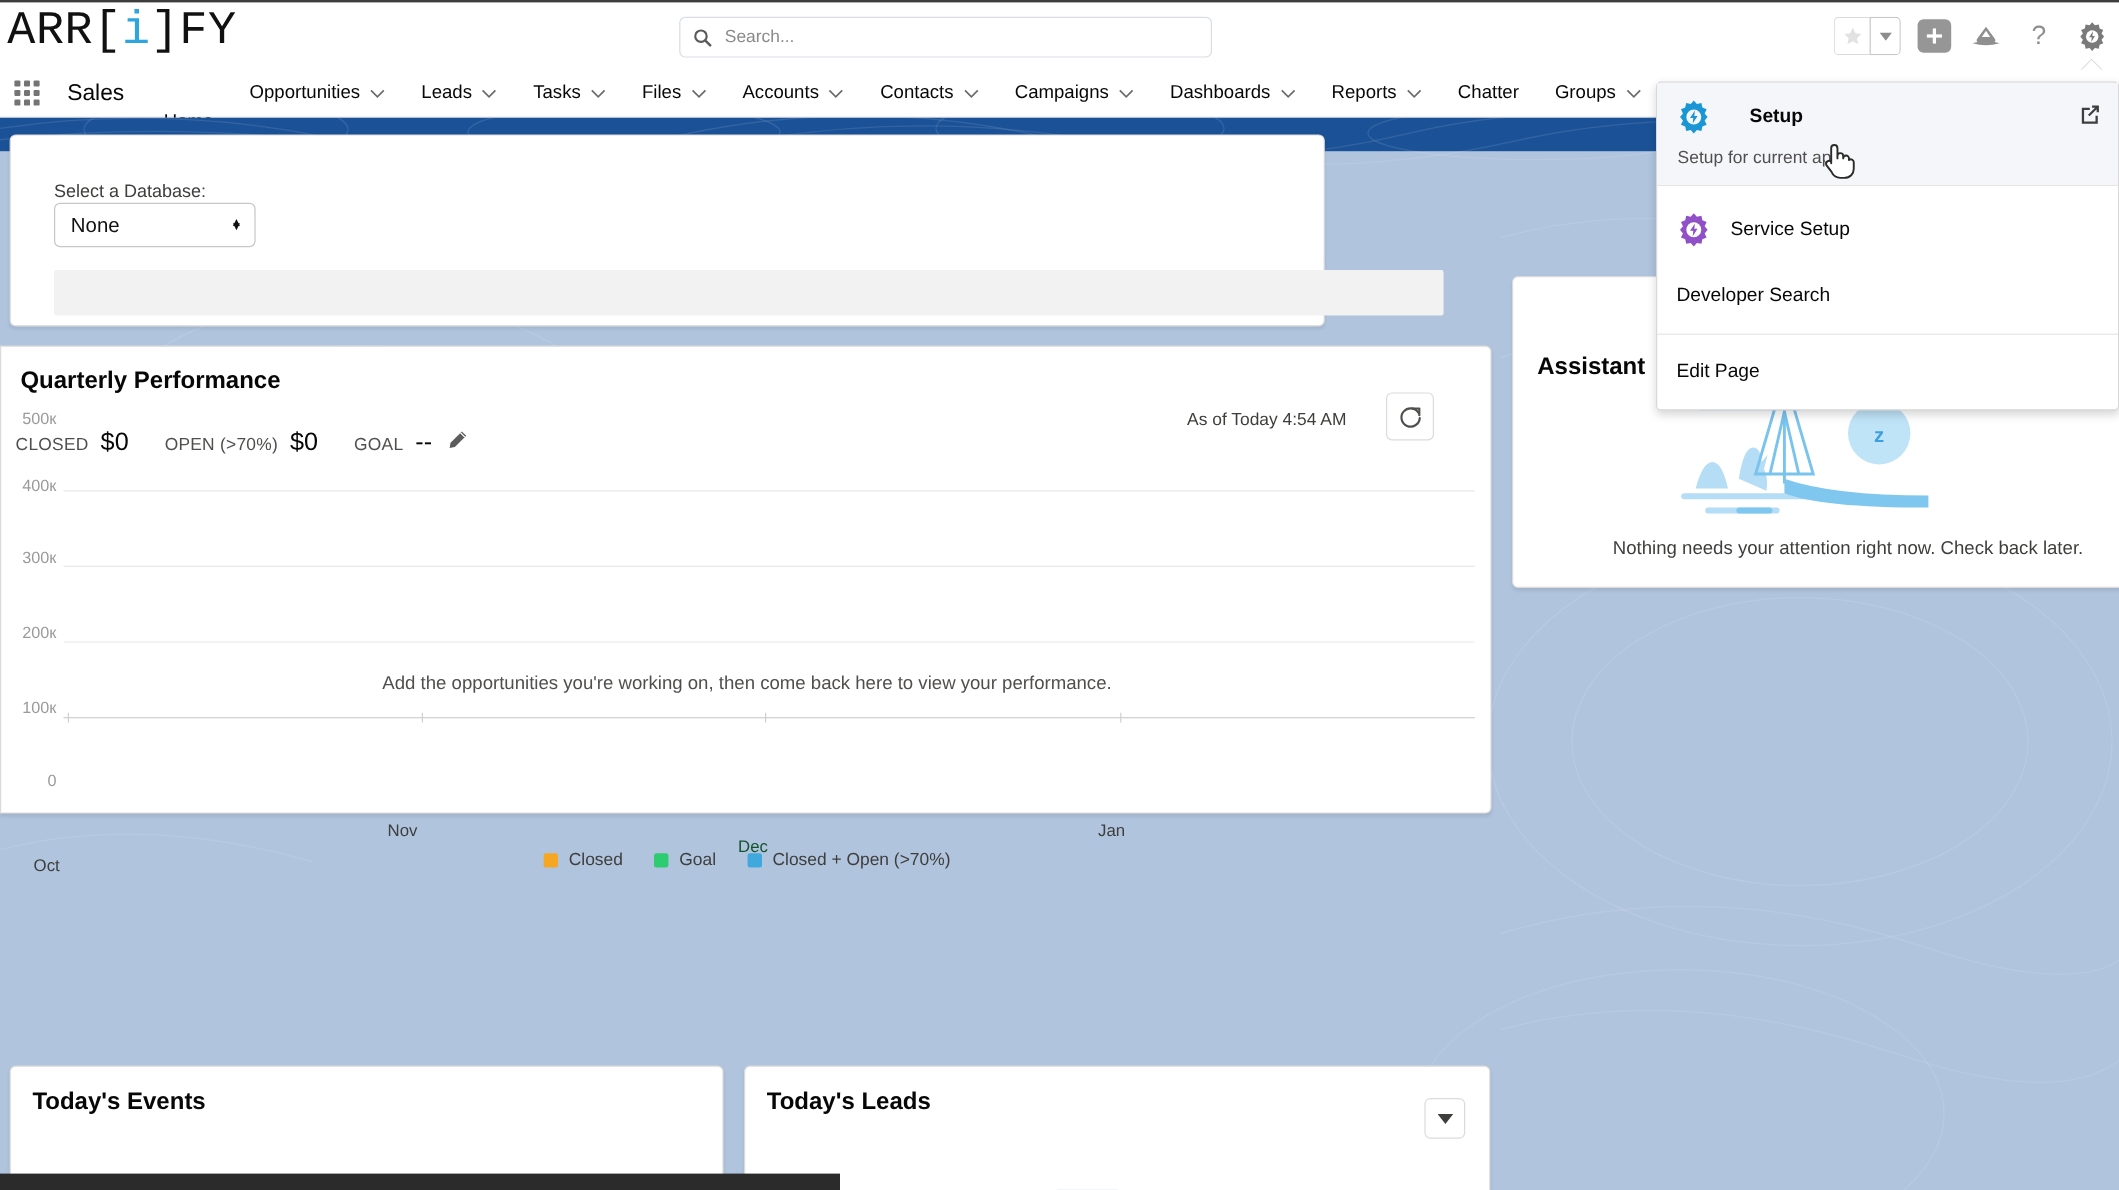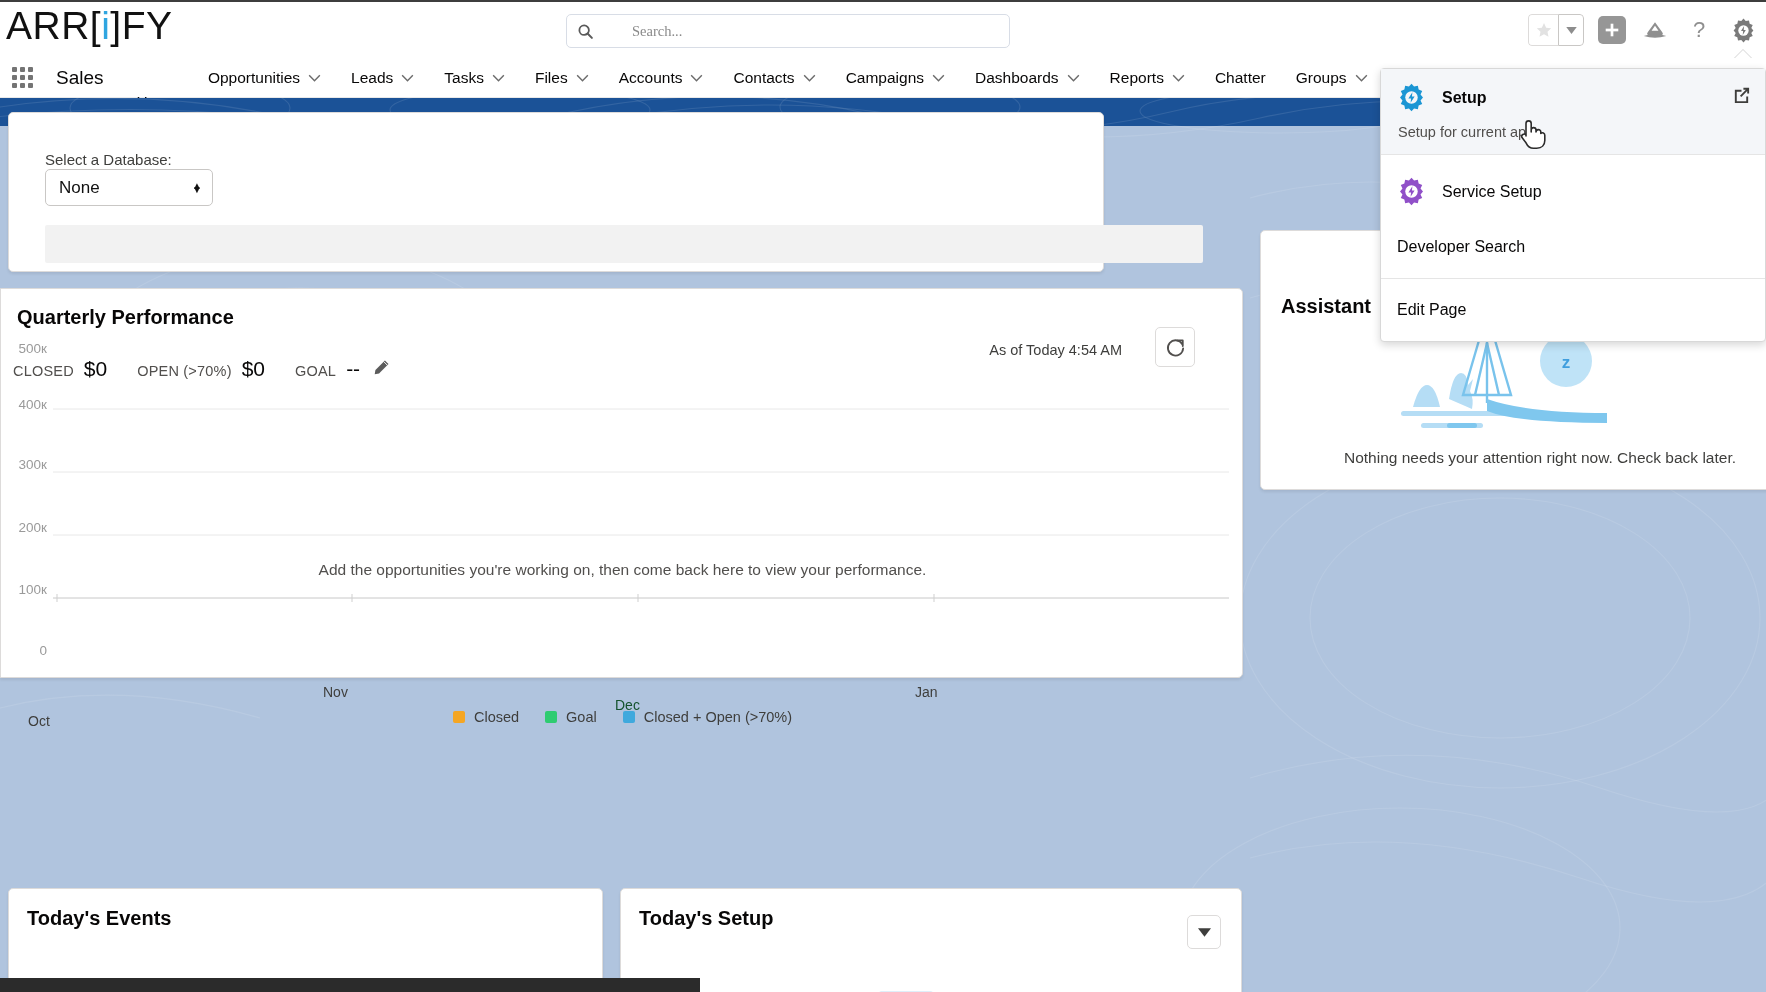--- a/index.html
+++ b/index.html
@@ -13,34 +13,34 @@
 
   
   .global-header {
     position: absolute; top: 0; left: 0; width: 1766px; height: 58px;
     background: #ffffff; display: flex; align-items: center;
     border-top: 2px solid #3d3d3d;
   }
   .brand {
     position: absolute; left: 6px; top: 2px;
     font-size: 39px; letter-spacing: 0.5px; color: #111;
-    font-family: Liberation Sans, sans-serif; font-weight: 400;
+    font-family: Liberation Mono, monospace; font-weight: 400;
   }
   .brand .i-blue { color: #2fa5e0; }
 
   .search-wrap {
     position: absolute; left: 566px; top: 12px;
     width: 444px; height: 34px;
     border: 1px solid #d8dde6; border-radius: 5px; background: #fff;
     display: flex; align-items: center; padding: 0 10px;
   }
   .search-icon { width: 17px; height: 17px; flex: 0 0 auto; margin-right: 10px; }
   .search-input {
     border: none; outline: none; font-size: 14.5px; color: #14532d;
-    width: 100%; background: transparent; font-family: Liberation Serif, serif; margin-left: 28px;
+    width: 100%; background: transparent; font-family: Liberation Sans, sans-serif;
   }
   .search-input::placeholder { color: #8a8a8a; }
 
   .header-actions {
     position: absolute; right: 8px; top: 12px;
     display: flex; align-items: center; gap: 14px;
   }
   .fav-group {
     display: flex; height: 32px; border-radius: 4px; overflow: hidden;
   }
@@ -195,21 +195,21 @@
   }
 
   
   .setup-menu {
     position: absolute; right: 0; top: 68px; width: 386px;
     background: #fff; border: 1px solid #d8d8d8; border-radius: 4px;
     box-shadow: 0 3px 8px rgba(0,0,0,.16);
     z-index: 50;
   }
   .menu-head { background: #f4f6f9; padding: 14px 16px 14px 16px; position: relative; }
-  .menu-head-row { display: flex; align-items: center; gap: 16px; }
+  .menu-head-row { display: flex; align-items: center; gap: 32px; }
   .menu-gear-blue { width: 29px; height: 29px; flex: 0 0 auto; }
   .menu-head-title { font-size: 16px; font-weight: bold; color: #080707; }
   .ext-link { position: absolute; right: 14px; top: 16px; }
   .menu-sub { font-size: 14.5px; color: #514f4d; margin-top: 12px; margin-left: 1px; position: relative; }
   .hand-cursor { position: absolute; left: 118px; top: -7px; }
   .menu-divider { height: 1px; background: #e5e5e5; }
   .menu-item {
     display: flex; align-items: center; gap: 16px;
     padding: 16px 16px; font-size: 16px; color: #080707; cursor: pointer;
   }
@@ -527,21 +527,21 @@
         <g fill="none" stroke="#a9d7f2" stroke-width="3">
           <path d="M12 100 A38 44 0 0 1 88 100"></path>
           <path d="M22 100 A28 34 0 0 1 78 100"></path>
           <path d="M32 100 A18 24 0 0 1 68 100"></path>
         </g>
         <path d="M40 100 A10 16 0 0 1 60 100 Z" fill="#8cc9ee"></path>
       </svg>
     </div>
 
     <div class="card card-tasks">
-      <div class="bottom-title">Today's Setup</div>
+      <div class="bottom-title">Today's Leads</div>
       <div class="tasks-caret">
         <svg width="13" height="9" viewBox="0 0 14 9">
           <polygon points="0,0 14,0 7,9" fill="#3e3e3c"></polygon>
         </svg>
       </div>
       <svg class="tasks-art" width="200" height="100" viewBox="0 0 200 100">
         <g fill="none" stroke="#bfe0f5" stroke-width="5" stroke-linecap="round">
           <path d="M16 42 h44 a10 10 0 0 1 0 20 h-30 a10 10 0 0 0 0 20 h50"></path>
           <path d="M110 30 h50"></path>
         </g>

